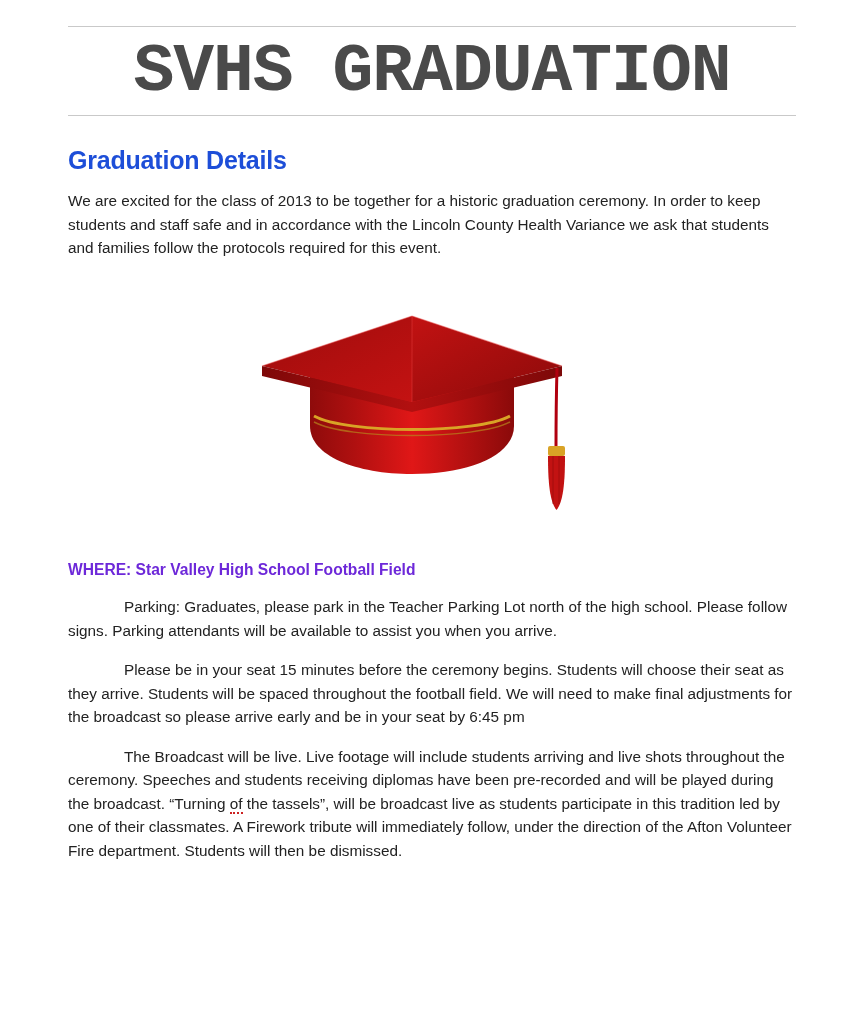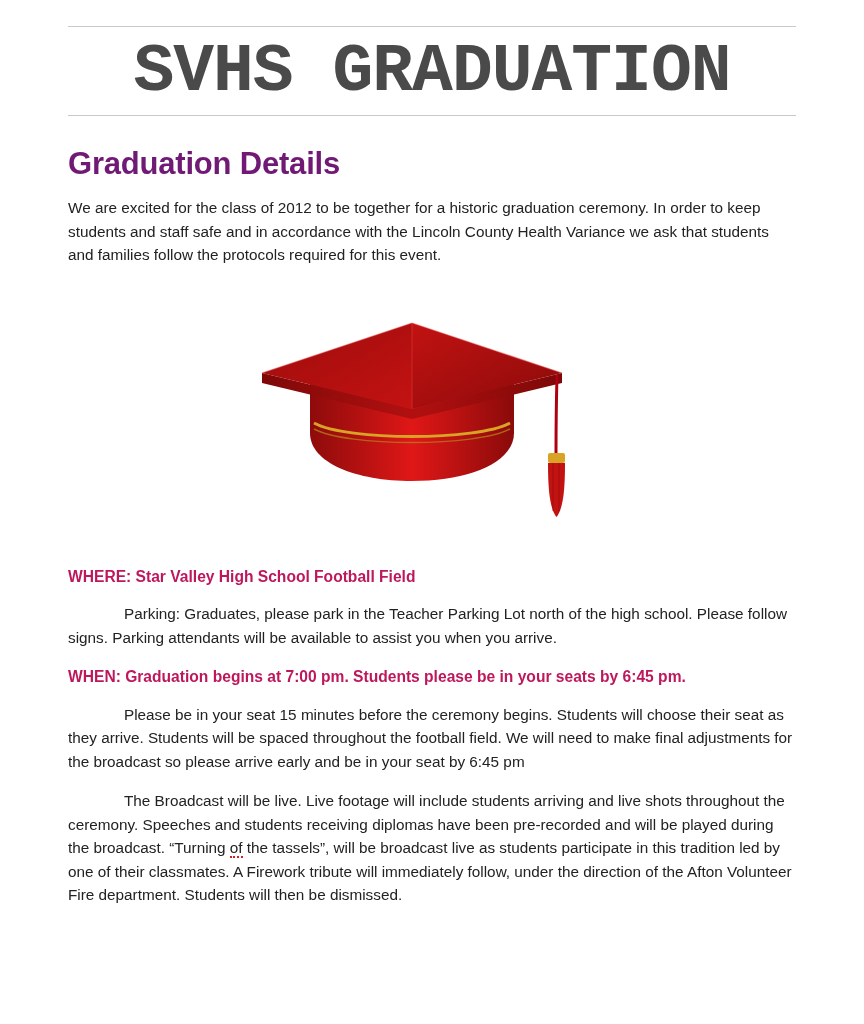--- a/index.html
+++ b/index.html
@@ -36,22 +36,22 @@
     font-weight: bold;
     font-size: 68px;
     line-height: 78px;
     letter-spacing: -1px;
     color: #4a4a4a;
     margin: 0;
     white-space: nowrap;
   }
   .rule-bottom { margin-bottom: 0; }
   .section-heading {
-    color: #701a75;
-    font-size: 31px;
+    color: #1d4ed8;
+    font-size: 25px;
     font-weight: bold;
     margin: 30px 0 14px 0;
     letter-spacing: -0.2px;
   }
   p {
     margin: 0 0 10px 0;
     font-size: 15.3px;
     line-height: 23.5px;
     color: #222222;
   }
@@ -62,21 +62,21 @@
     height: 270px;
     display: flex;
     align-items: center;
     justify-content: center;
     margin-top: 28px;
   }
   .label-line {
     font-size: 15.6px;
     font-weight: bold;
     margin: 0 0 14px 0;
-    color: #be185d;
+    color: #6d28d9;
   }
   .label-line .plain {
     font-weight: bold;
   }
   .body-para {
     text-indent: 56px;
     margin-bottom: 16px;
   }
   .body-para.last { margin-bottom: 3px; }
   .spell {
@@ -92,21 +92,21 @@
   <div class="rule rule-top"></div>
 
   <div class="title-block">
     <h1 class="doc-title">SVHS GRADUATION</h1>
   </div>
 
   <div class="rule rule-bottom"></div>
 
   <h2 class="section-heading">Graduation Details</h2>
 
-  <p class="intro">We are excited for the class of 2012 to be together for a historic graduation ceremony. In order to keep students and staff safe and in accordance with the Lincoln County Health Variance we ask that students and families follow the protocols required for this event.</p>
+  <p class="intro">We are excited for the class of 2013 to be together for a historic graduation ceremony. In order to keep students and staff safe and in accordance with the Lincoln County Health Variance we ask that students and families follow the protocols required for this event.</p>
 
   <div class="cap-wrap">
     <svg width="360" height="250" viewBox="0 0 360 250">
       <defs>
         <linearGradient id="bandGrad" x1="0" y1="0" x2="1" y2="0">
           <stop offset="0%" stop-color="#8e0b0b"></stop>
           <stop offset="22%" stop-color="#b01010"></stop>
           <stop offset="50%" stop-color="#e01717"></stop>
           <stop offset="78%" stop-color="#b01010"></stop>
           <stop offset="100%" stop-color="#8a0a0a"></stop>
@@ -154,21 +154,20 @@
       <path d="M307 158 L307 206" stroke="#8e0b0b" stroke-width="1" opacity="0.6"></path>
     </svg>
   </div>
 
   <div class="block">
     <p class="label-line"><span>WHERE:</span><span class="plain"> Star Valley High School Football Field</span></p>
     <p class="body-para">Parking: Graduates, please park in the Teacher Parking Lot north of the high school. Please follow signs. Parking attendants will be available to assist you when you arrive.</p>
   </div>
 
   <div class="block">
-    <p class="label-line"><span>WHEN:</span><span class="plain"> Graduation begins at 7:00 pm.  Students please be in your seats by 6:45 pm.</span></p>
     <p class="body-para">Please be in your seat 15 minutes before the ceremony begins. Students will choose their seat as they arrive. Students will be spaced throughout the football field. We will need to make final adjustments for the broadcast so please arrive early and be in your seat by 6:45 pm</p>
   </div>
 
   <div class="block">
     <p class="body-para last"><span>The Broadcast will be live. Live footage will include students arriving and live shots throughout the ceremony. Speeches and students receiving diplomas have been pre-recorded and will be played during the broadcast. “Turning </span><span class="spell">of</span><span> the tassels”, will be broadcast live as students participate in this tradition led by one of their classmates. A Firework tribute will immediately follow, under the direction of the Afton Volunteer Fire department. Students will then be dismissed.</span></p>
   </div>
 
 </div>
 
 </body></html>

